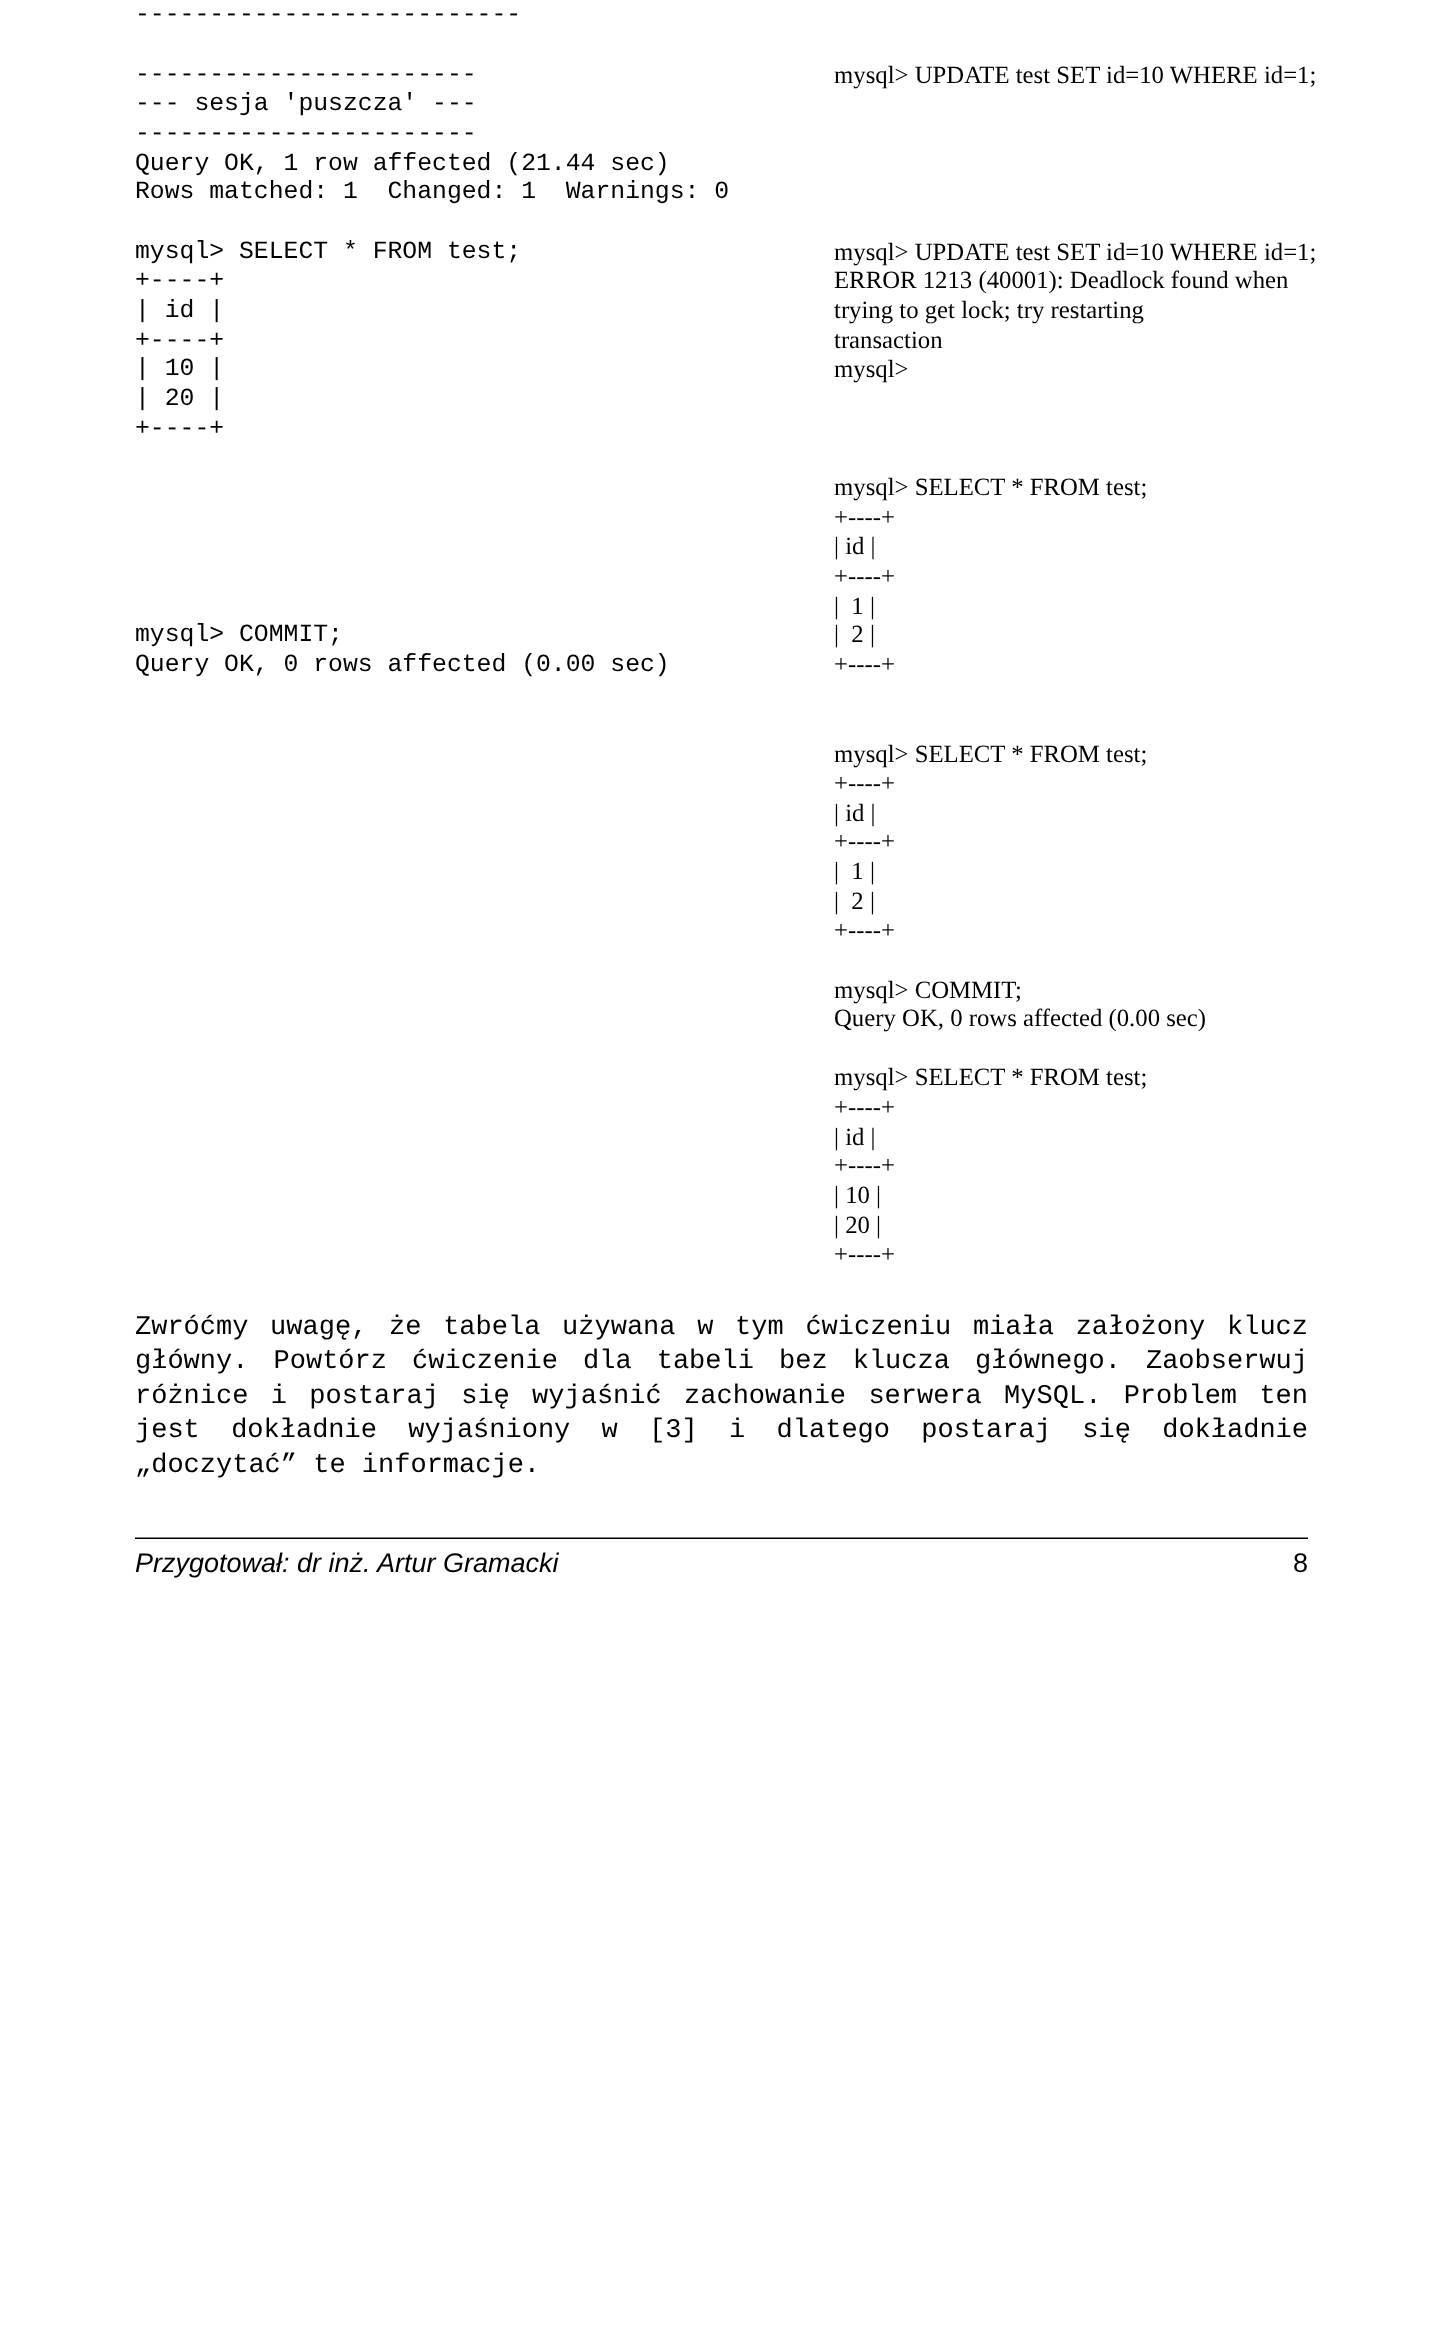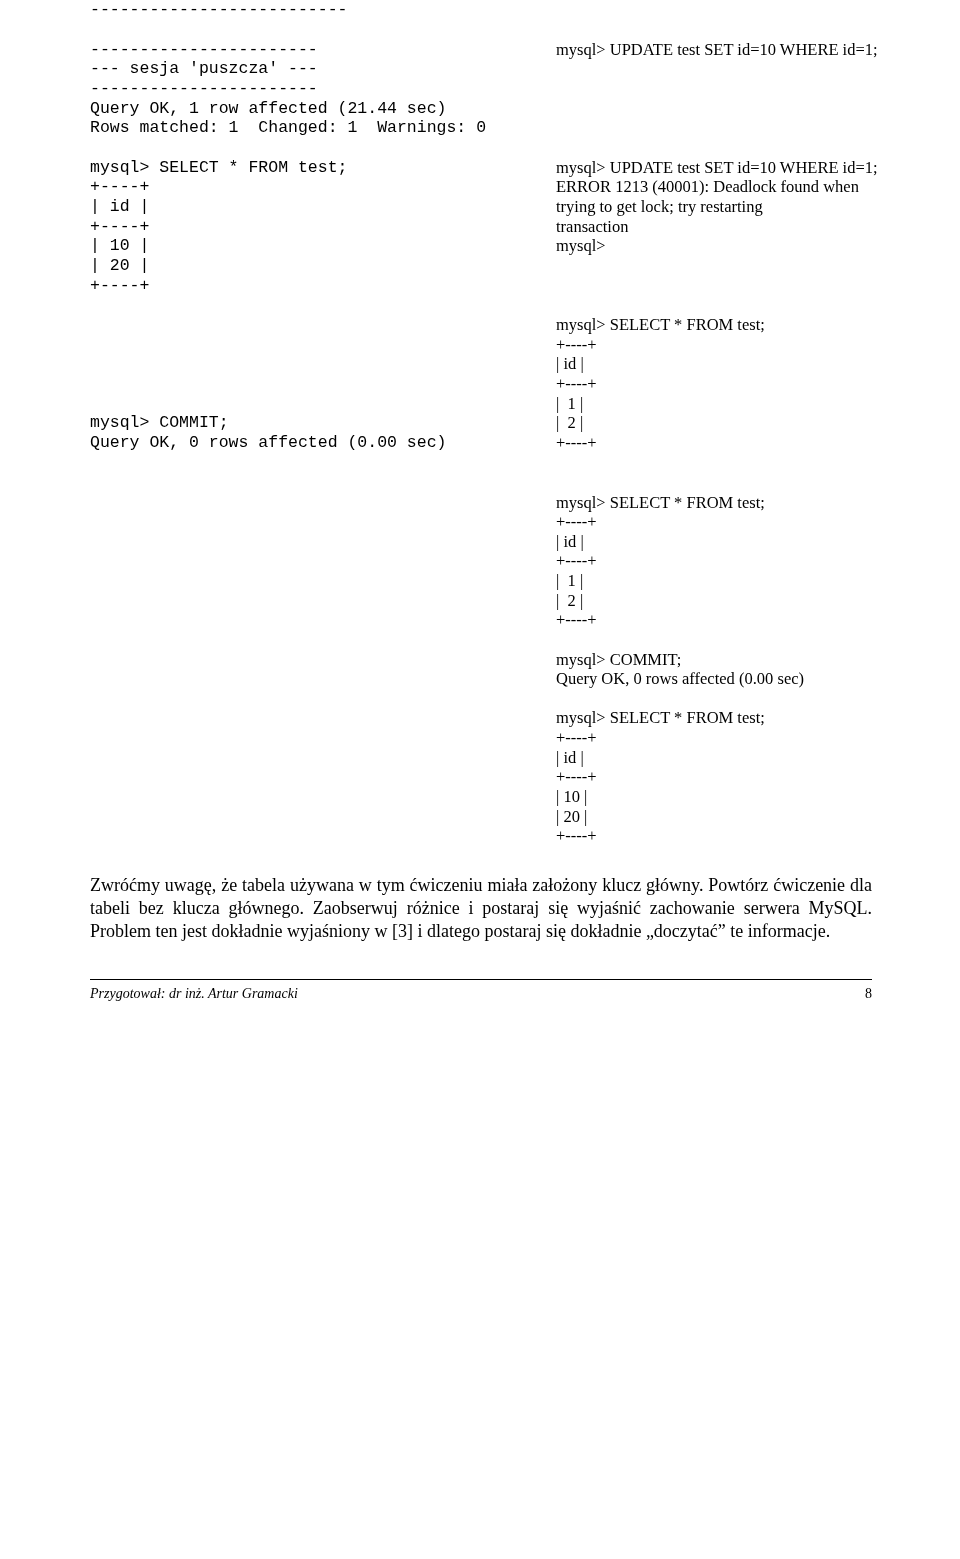--- a/index.html
+++ b/index.html
@@ -25,37 +25,37 @@
     align-items: flex-start;
   }
   .left, .right {
     flex: 0 0 auto;
   }
   .right {
     margin-left: 10px;
     font-family: Liberation Serif, serif;
   }
   .paratext {
-    font-family: Liberation Serif, serif;
+    font-family: Liberation Mono, monospace;
     font-size: 18px;
     line-height: 1.28;
     margin-top: 28px;
     text-align: justify;
   }
   hr.rule {
     border: none;
     border-top: 1px solid #000;
     margin: 36px 0 6px 0;
   }
   .footer {
     display: flex;
     justify-content: space-between;
     font-style: italic;
-    font-family: Liberation Serif, serif;
-    font-size: 14px;
+    font-family: Liberation Sans, sans-serif;
+    font-size: 18px;
   }
   .pagenum {
     font-style: normal;
   }
 </style>
 </head>
 <body>
 
 <div class="page">
 

